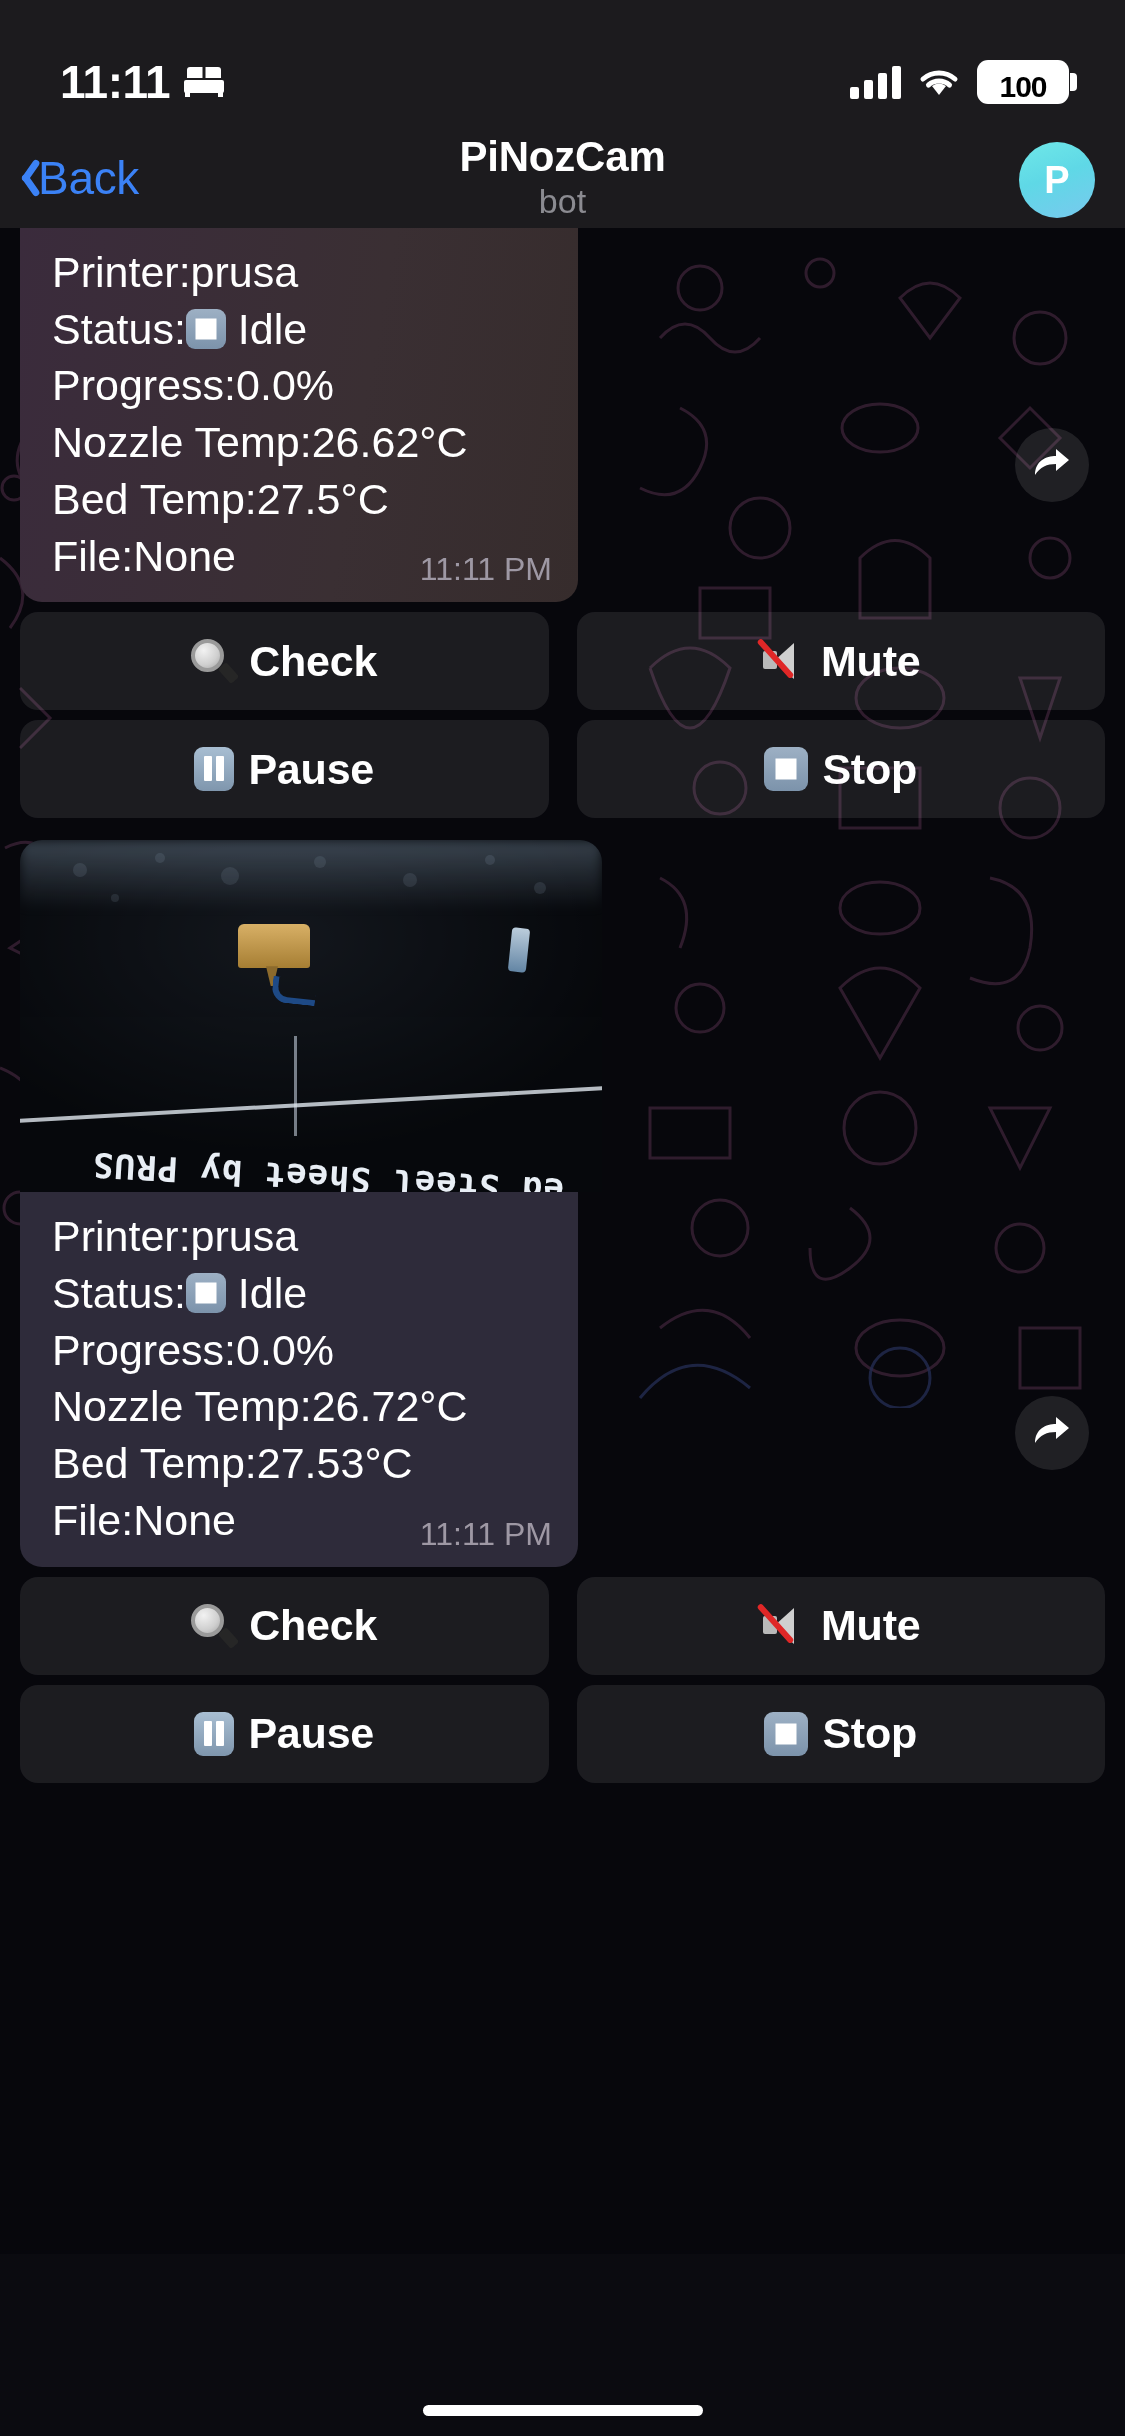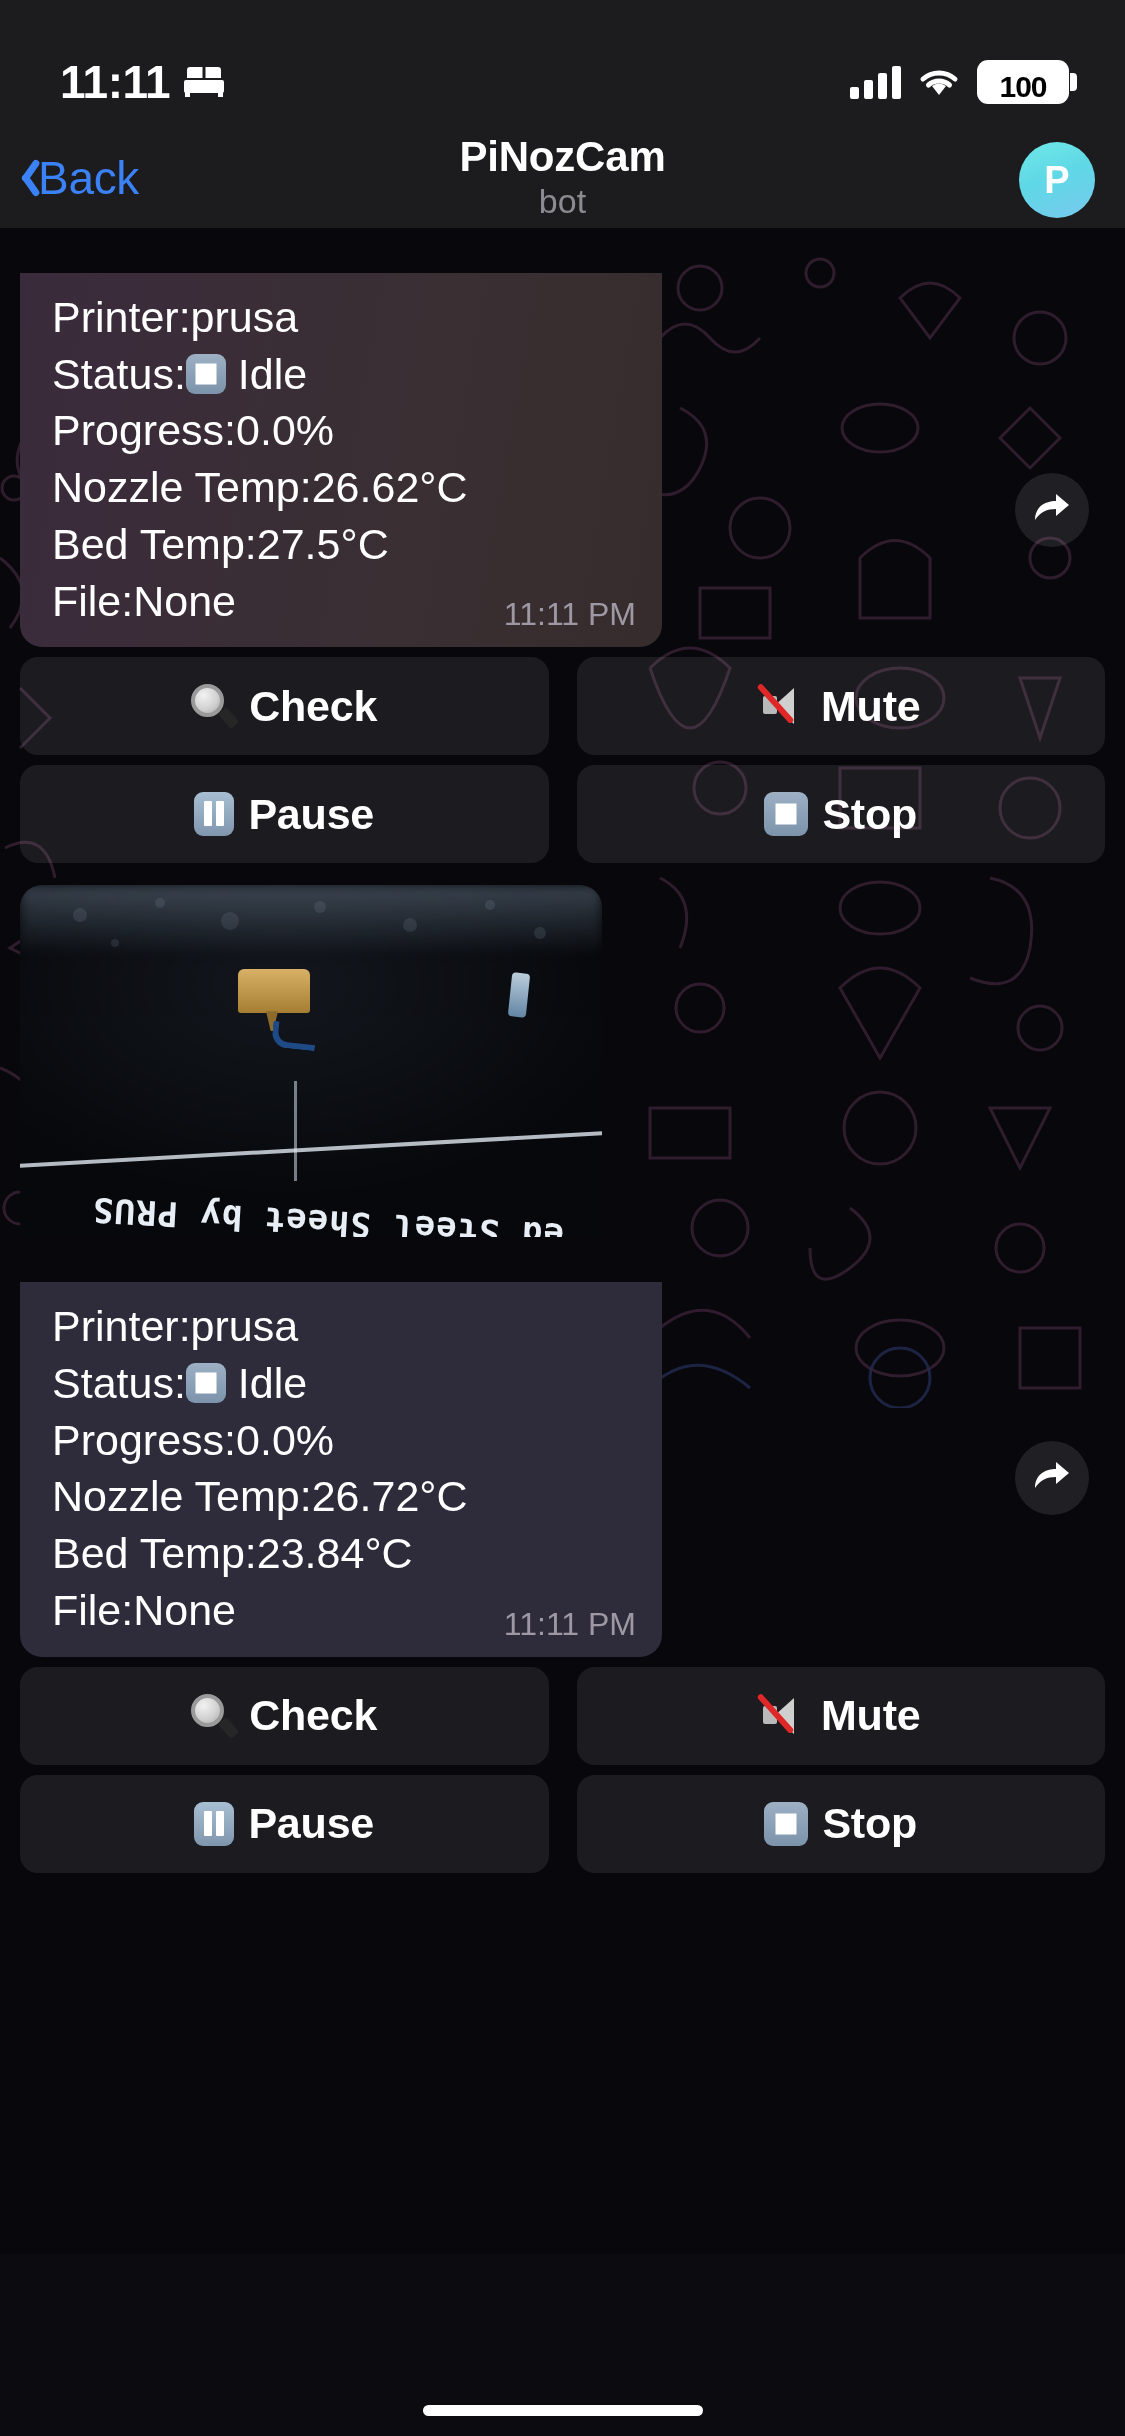--- a/index.html
+++ b/index.html
@@ -102,23 +102,22 @@
     position: absolute; inset: 0;
     opacity: 0.55;
   }
   .chat-inner { position: relative; z-index: 2; padding: 0 20px; }
 
   
   .bubble {
     position: relative;
     border-radius: 22px;
     overflow: hidden;
-    width: 642px;
+    width: 558px;
     margin-left: 0px;
-    margin-top: 45px;
   }
   .bubble.b1 {
     background: linear-gradient(100deg, #3a2b3c 0%, #3a2f33 60%, #362c2c 100%);
     border-radius: 0 0 22px 22px;
   }
   .bubble.b2 {
     background: #2e2b3a;
   }
   .msg-body {
     padding: 16px 26px 18px 32px;
@@ -497,21 +496,21 @@
             <div class="msg-line">
               <span>Progress: </span>
                 <span>0.0%</span>
             </div>
             <div class="msg-line">
               <span>Nozzle Temp: </span>
                 <span>26.72°C</span>
             </div>
             <div class="msg-line">
               <span>Bed Temp: </span>
-                <span>23.84°C</span>
+                <span>27.53°C</span>
             </div>
             <div class="msg-line">
               <span>File: </span>
                 <span>None</span>
             </div>
           </div>
           <div class="msg-meta">11:11 PM</div>
         </div>
 
         <div class="fwd-btn" style="top:556px;">

